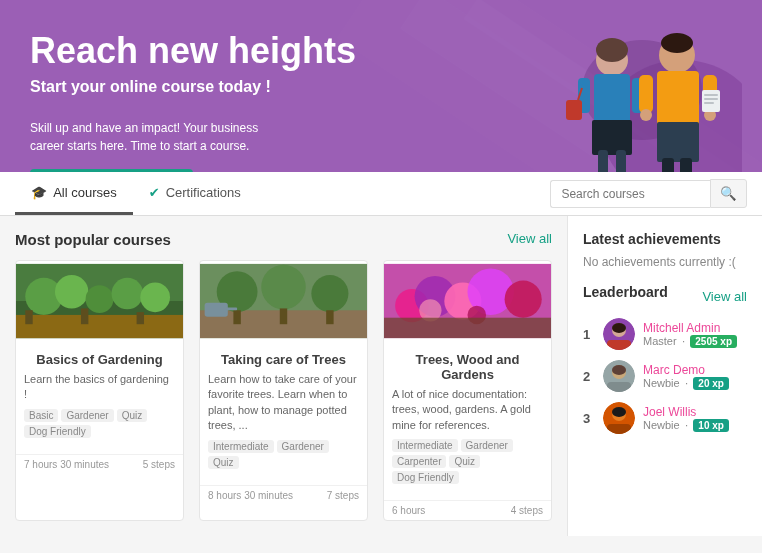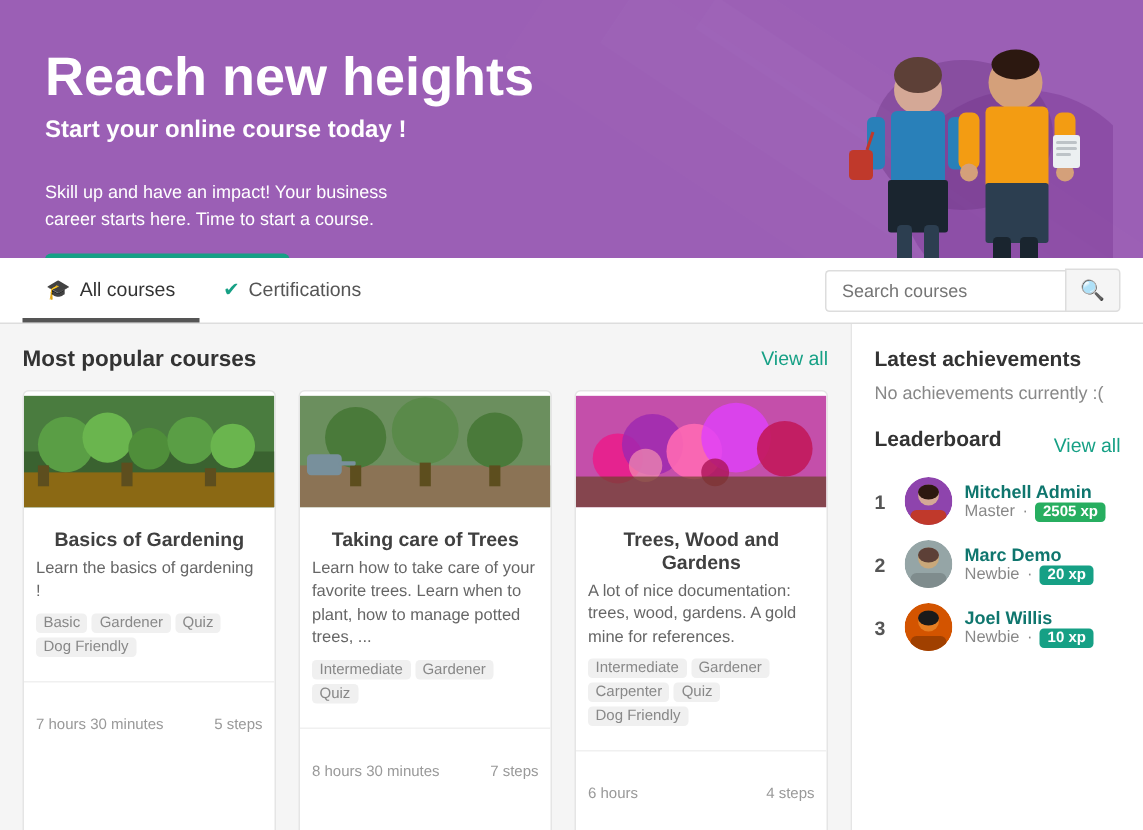--- a/index.html
+++ b/index.html
@@ -182,21 +182,21 @@
       font-size: 10px;
       color: #888;
       background: #f0f0f0;
       border-radius: 3px;
       padding: 1px 5px;
     }
     .course-footer {
       display: flex;
       justify-content: space-between;
       align-items: center;
-      padding: 23px 8px;
+      padding: 4px 8px;
       border-top: 1px solid #f0f0f0;
       font-size: 10px;
       color: #999;
     }
 
     
     .sidebar-section-title {
       font-size: 14px;
       font-weight: 700;
       color: #333;
@@ -231,22 +231,22 @@
       height: 32px;
       border-radius: 50%;
       overflow: hidden;
       flex-shrink: 0;
     }
     .leaderboard-info {
       flex: 1;
     }
     .leaderboard-name {
       font-size: 12px;
-      font-weight: 700;
-      color: #0f766e;
+      font-weight: 400;
+      color: #ec4899;
     }
     .leaderboard-meta {
       display: flex;
       align-items: center;
       gap: 5px;
       font-size: 11px;
       color: #888;
     }
     .xp-badge {
       font-size: 10px;

